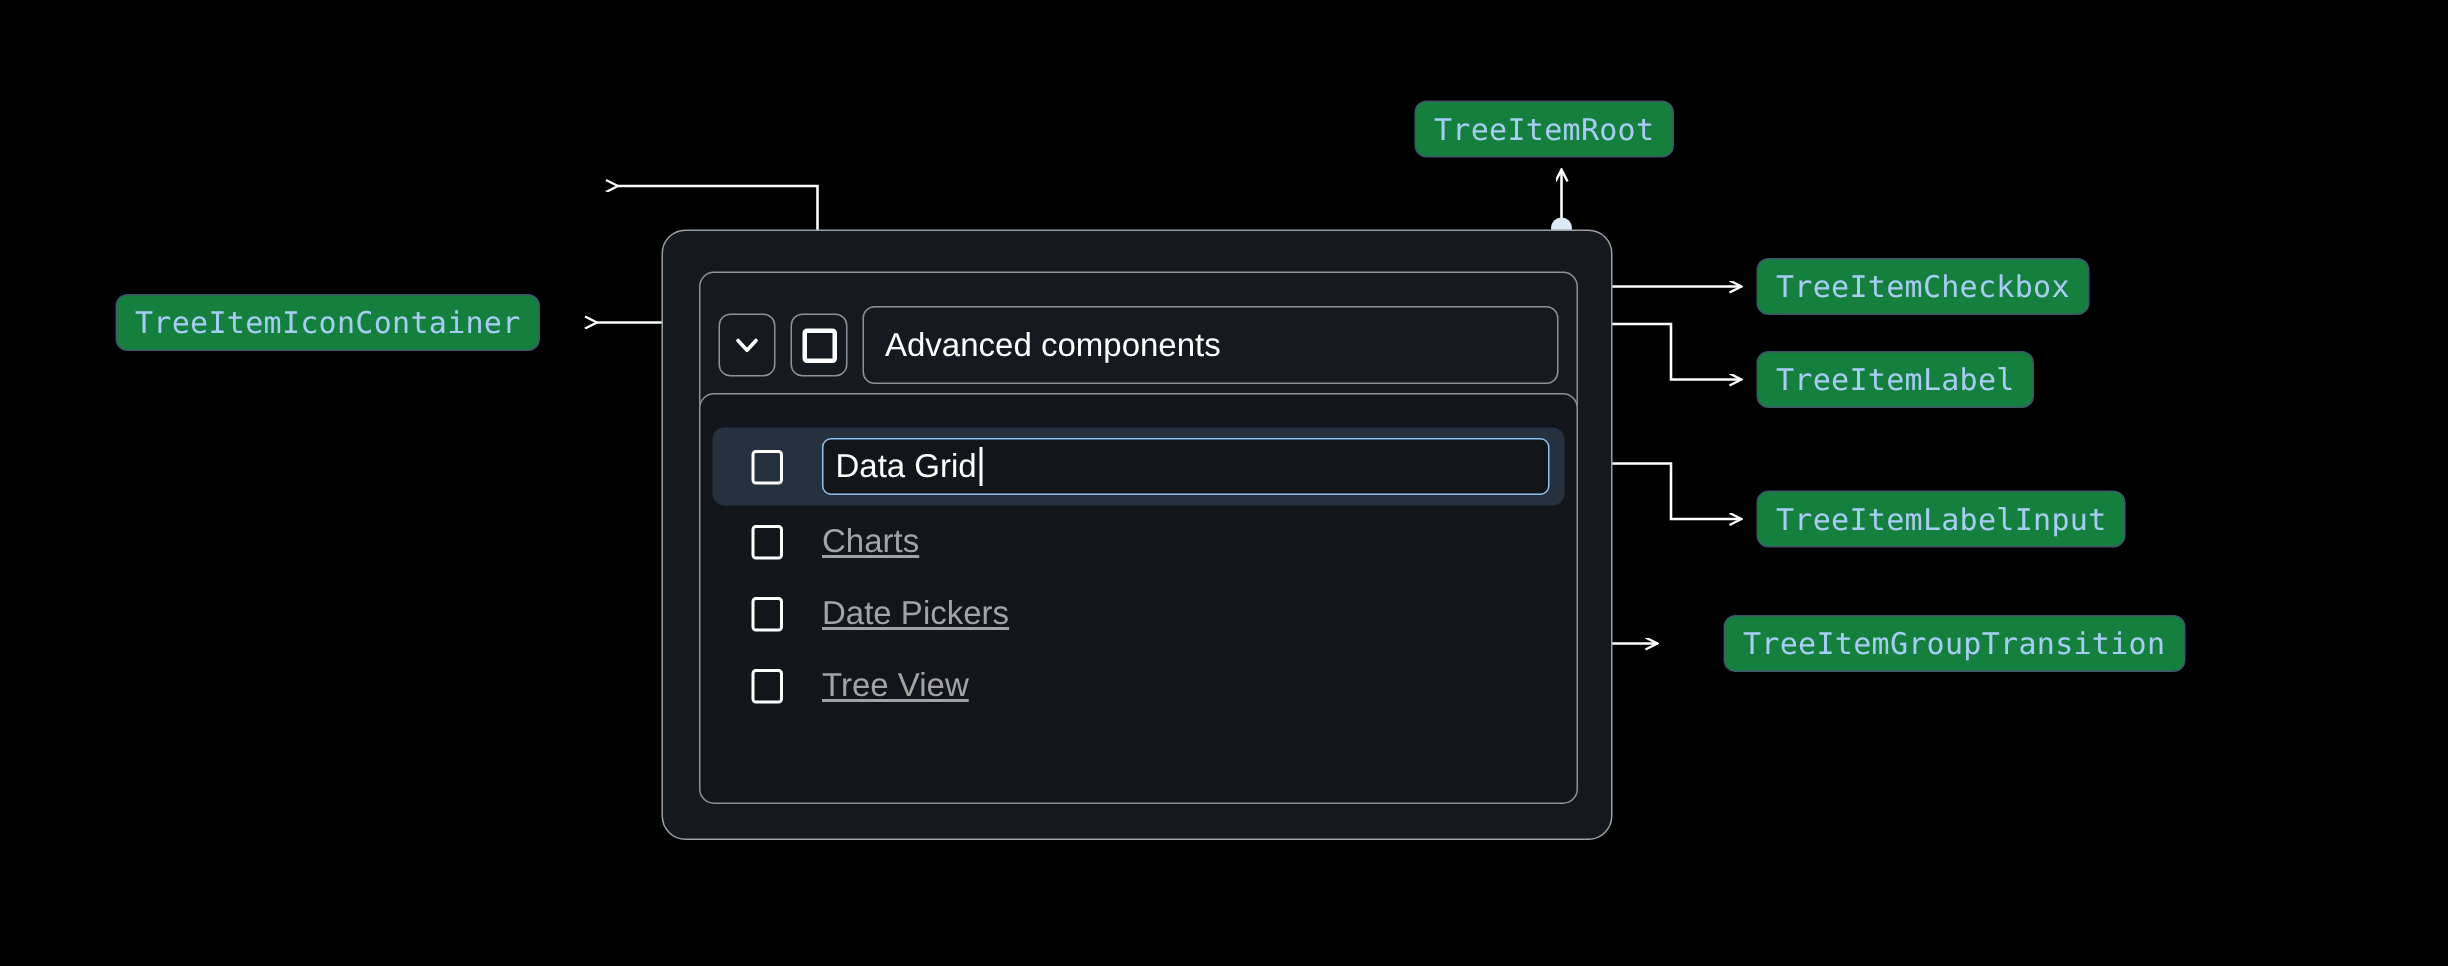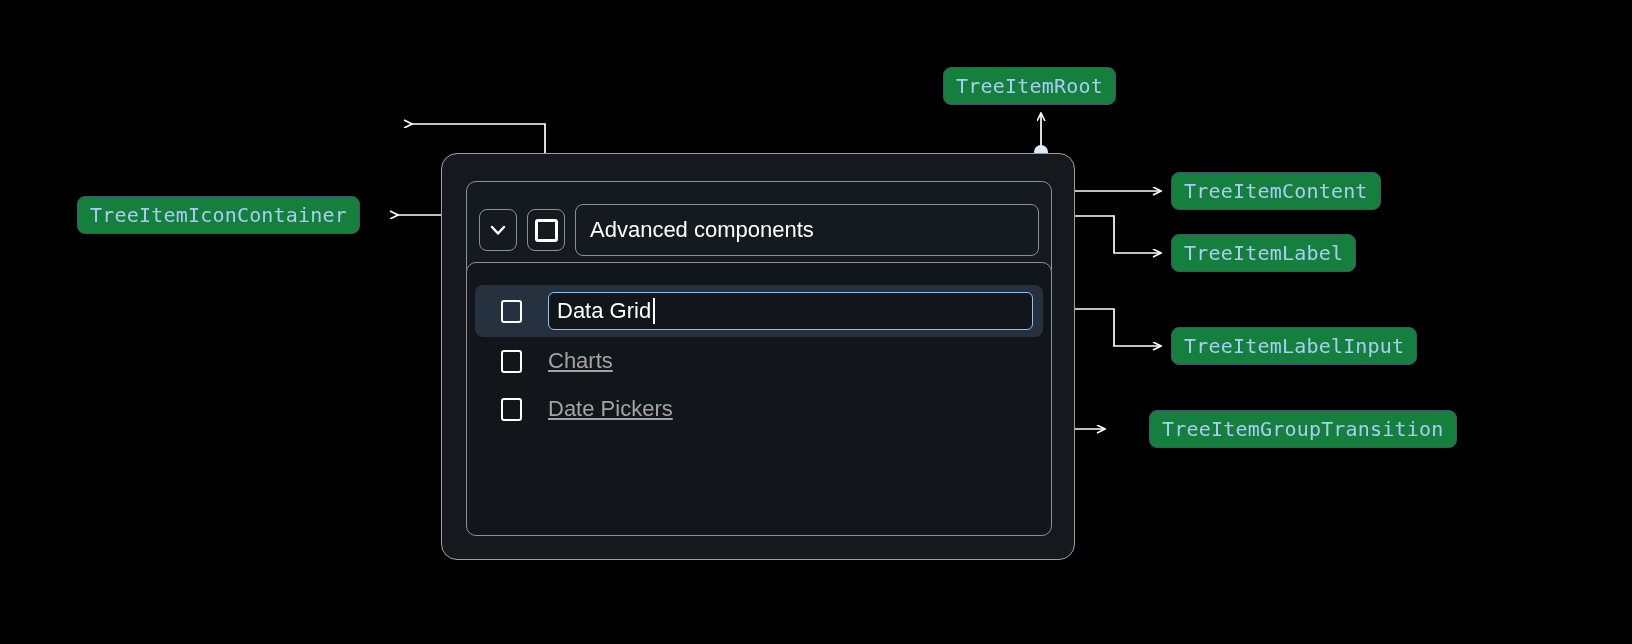--- a/index.html
+++ b/index.html
@@ -201,30 +201,34 @@
       <div class="tree-item">
         <span class="cb"></span>
         <span class="item-text">Charts</span>
       </div>
 
       <div class="tree-item">
         <span class="cb"></span>
         <span class="item-text">Date Pickers</span>
       </div>
 
+      <div class="tree-item">
+        <span class="cb"></span>
+        <span class="item-text">Tree View</span>
+      </div>
 
     </div>
   </div>
 
 
   <div class="chip" style="left:77px; top:196px;">TreeItemIconContainer</div>
 
   <div class="chip" style="left:943px; top:67px;">TreeItemRoot</div>
 
-  <div class="chip" style="left:1171px; top:172px;">TreeItemContent</div>
+  <div class="chip" style="left:1171px; top:172px;">TreeItemCheckbox</div>
 
   <div class="chip" style="left:1171px; top:234px;">TreeItemLabel</div>
 
   <div class="chip" style="left:1171px; top:327px;">TreeItemLabelInput</div>
 
   <div class="chip" style="left:1115px; top:410px;margin-left:34px;">TreeItemGroupTransition</div>
 
 </div>
 
 </body></html>

